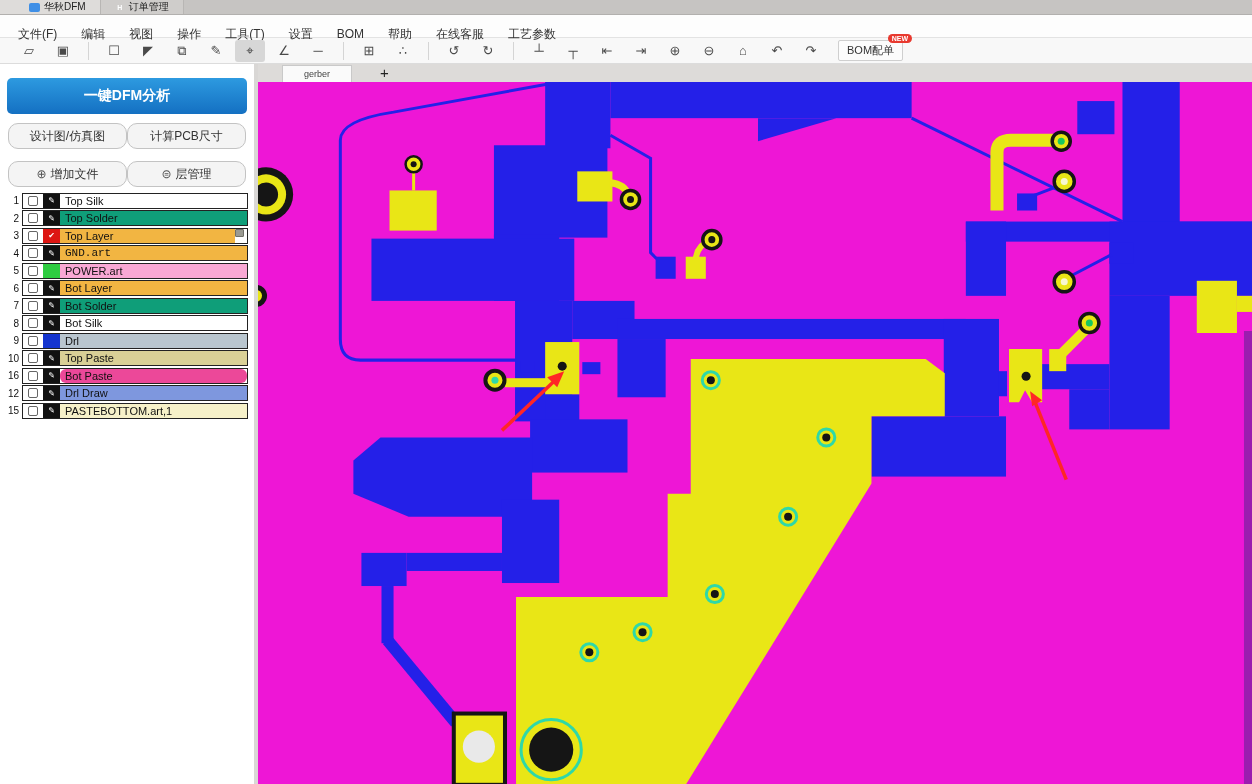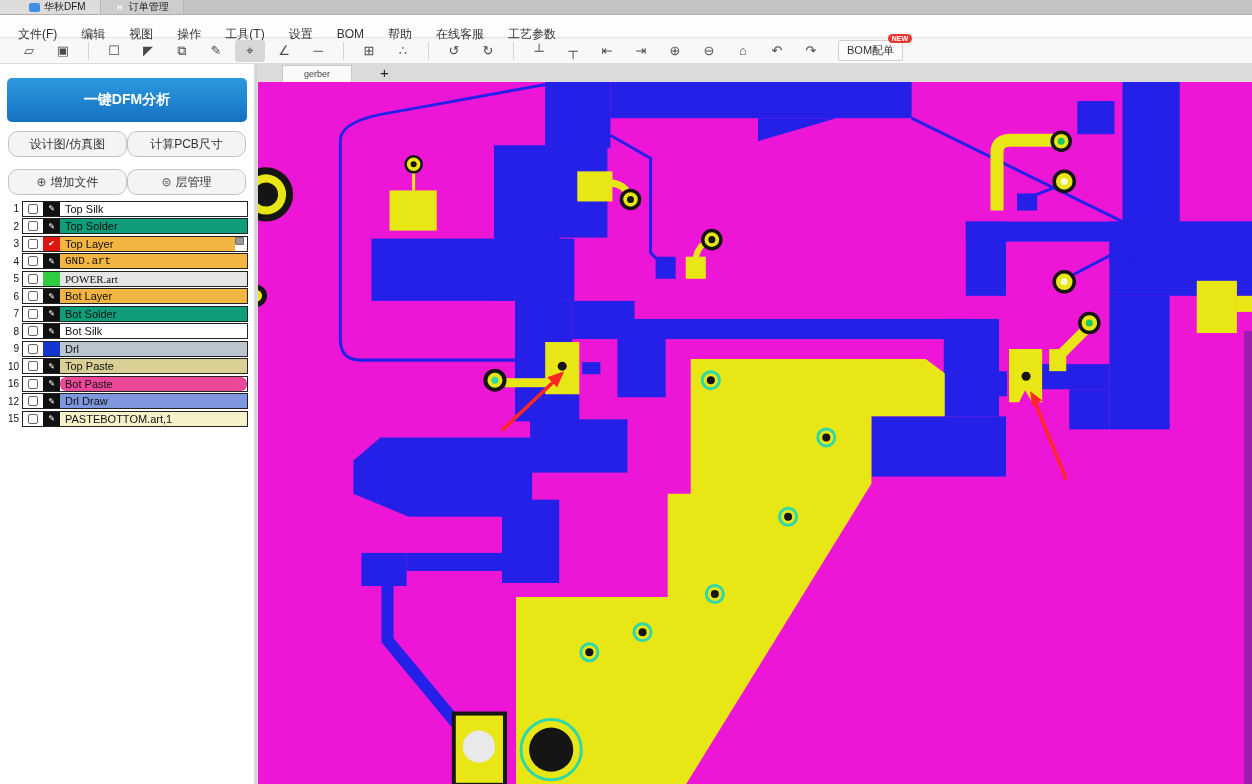--- a/index.html
+++ b/index.html
@@ -32,21 +32,21 @@
   .tbtn.sel { background:#d7d7d7; }
   .tsep { width:1px; height:18px; background:#d5d5d5; margin:0 8px; }
   .bombtn { position:relative; margin-left:10px; border:1px solid #cfcfcf; background:#fcfcfc;
             border-radius:2px; font-size:11px; color:#333; padding:2px 8px; }
   .bombtn .badge { position:absolute; top:-7px; right:-10px; background:#e8392f; color:#fff;
                    font-size:7px; border-radius:6px; padding:1px 4px; font-weight:bold; }
 
   
   .mainrow { display:flex; height:720px; }
   .sidebar { width:258px; background:#fff; border-right:4px solid #d9d7d5; padding:0 0; }
-  .dfm-btn { display:block; margin:14px auto 0; width:240px; height:44px; border:none;
+  .dfm-btn { display:block; margin:14px auto 0; width:240px; height:36px; border:none;
              border-radius:5px; color:#fff; font-size:14px; font-weight:bold;
              background:linear-gradient(#2d9ae0,#1470c2); font-family:inherit; }
   .btnrow { display:flex; justify-content:center; padding:0 8px; }
   .btnrow.r1 { margin-top:9px; } .btnrow.r2 { margin-top:12px; }
   .gbtn { width:119px; height:26px; background:#f4f4f4; border:1px solid #c3c3c3;
           border-radius:10px; font-size:12px; color:#333; font-family:inherit;
           display:flex; align-items:center; justify-content:center; gap:4px; }
   .gbtn .gico { font-size:12px; color:#555; }
 
   
@@ -202,21 +202,21 @@
           <span class="bar" style="background: rgb(242, 181, 66); font-family: Liberation Mono, monospace;">GND.art</span>
           </span>
       </div>
       <div class="lrow">
         <span class="num">5</span>
         <span class="lframe">
             <span class="cbcell">
               <span class="cb"></span>
             </span>
           <span class="swatch" style="background: rgb(46, 204, 64);"></span>
-          <span class="bar" style="background: #e5e5e5; font-family: Liberation Serif, serif;">POWER.art</span>
+          <span class="bar" style="background: #f9a8d4;">POWER.art</span>
           </span>
       </div>
       <div class="lrow">
         <span class="num">6</span>
         <span class="lframe">
             <span class="cbcell">
               <span class="cb"></span>
             </span>
           <span class="swatch" style="background: rgb(17, 17, 17);">✎</span>
           <span class="bar" style="background: rgb(242, 181, 66);">Bot Layer</span>

